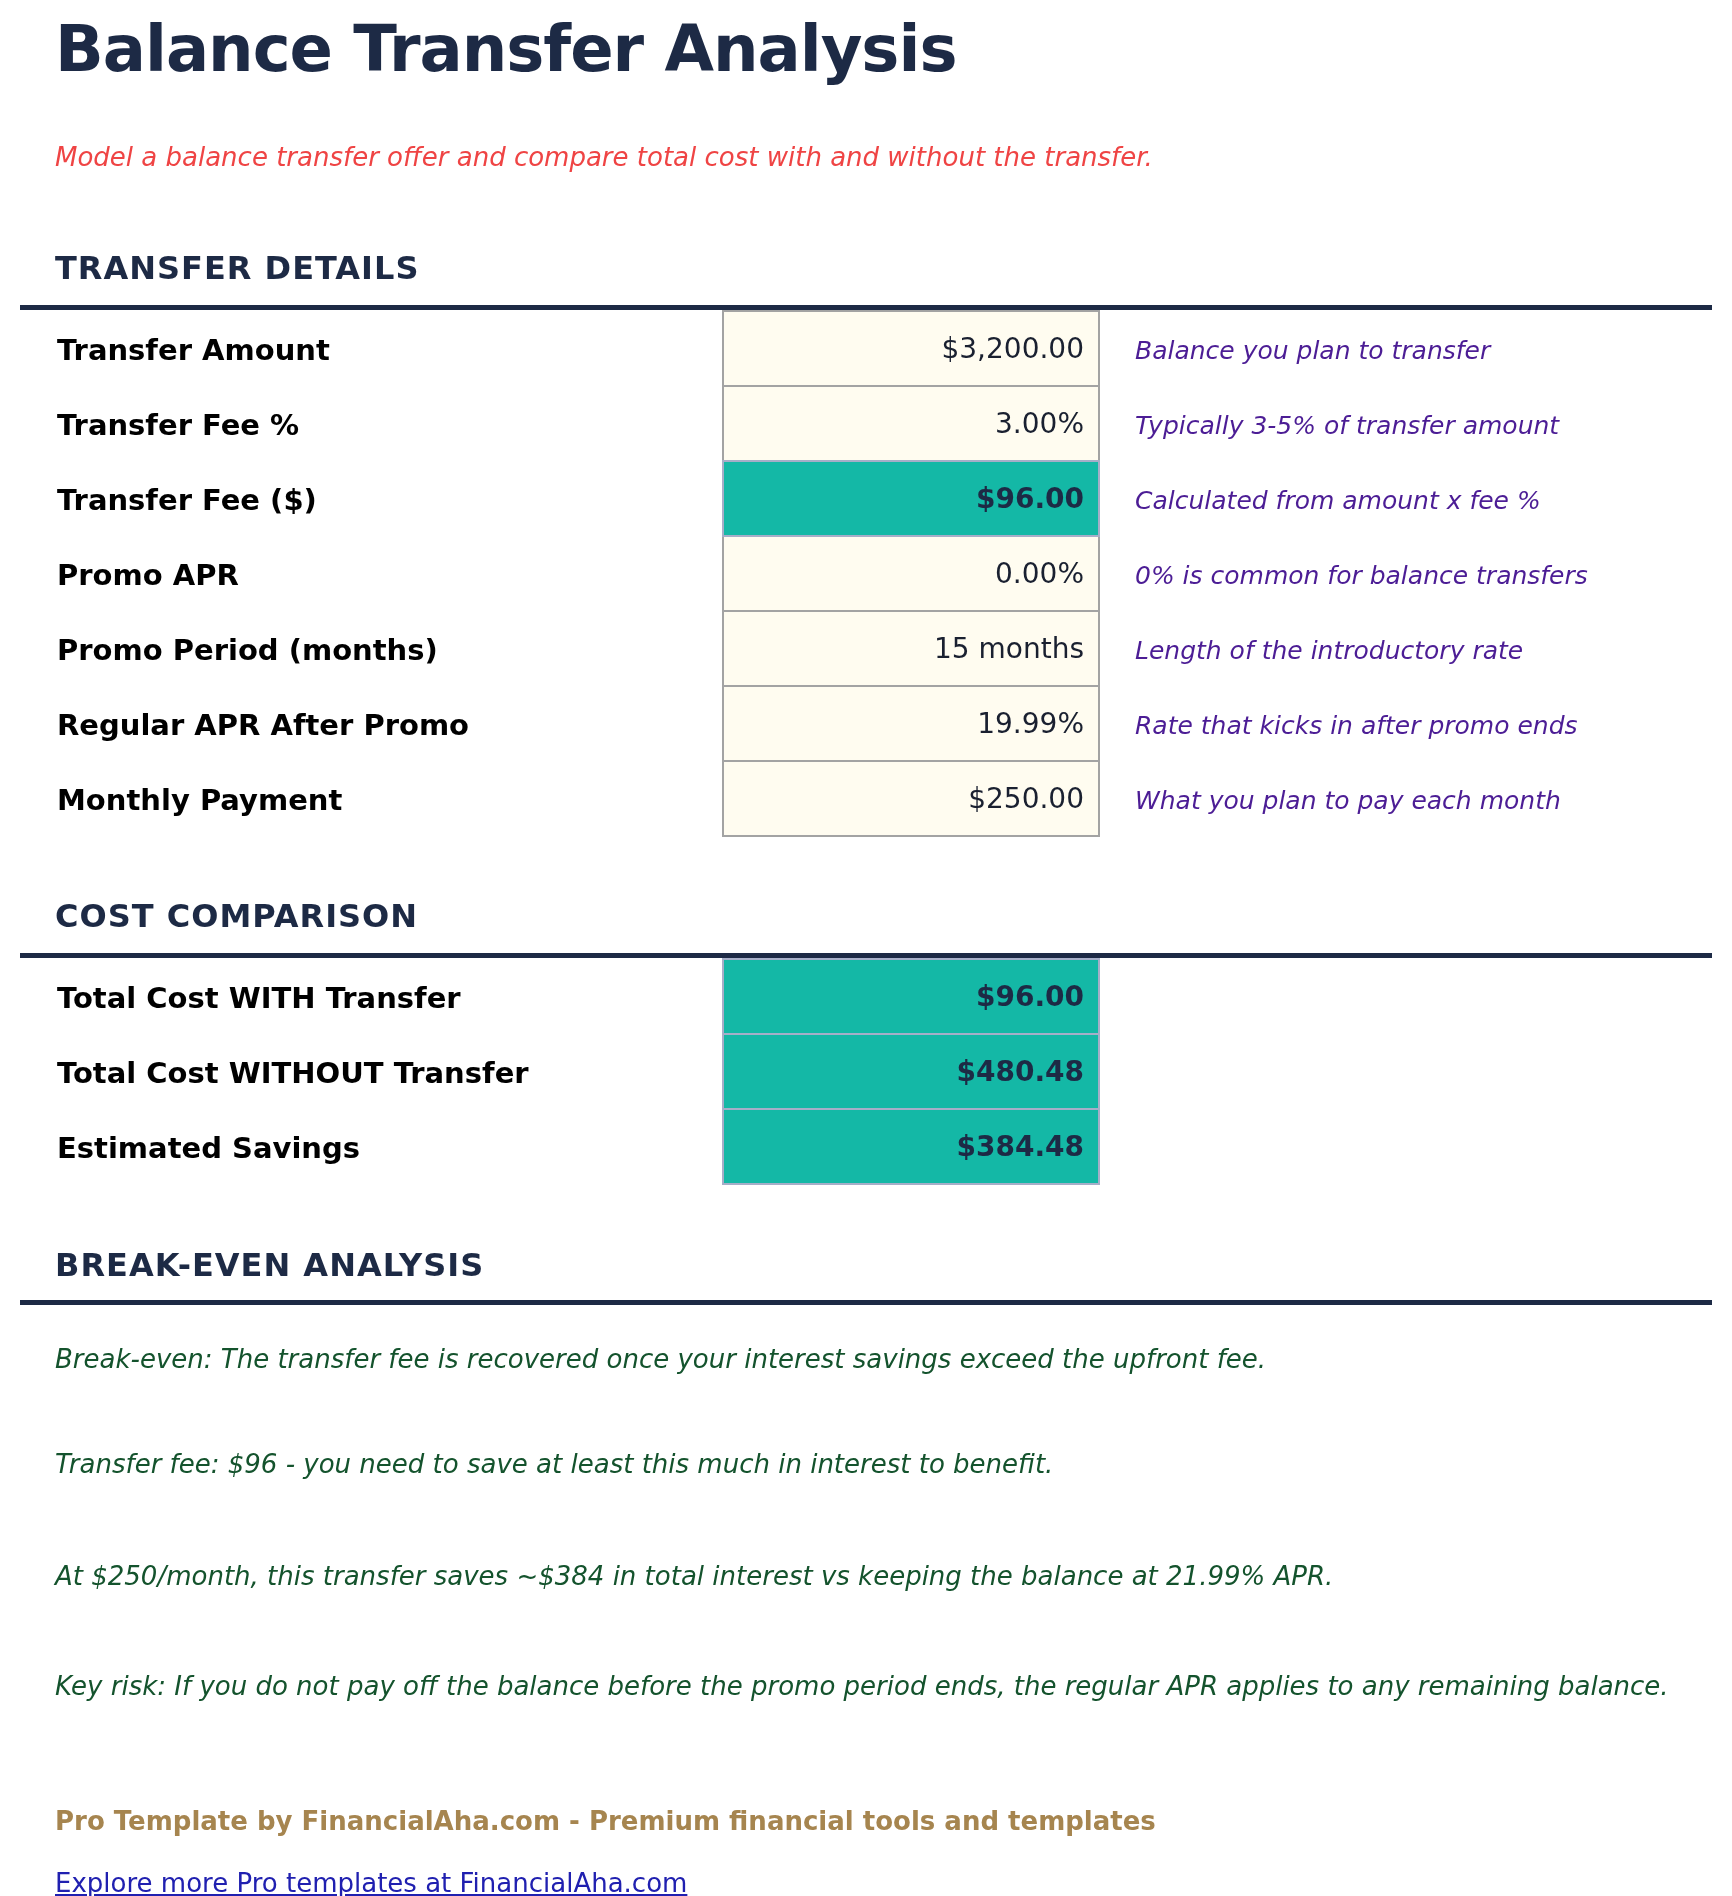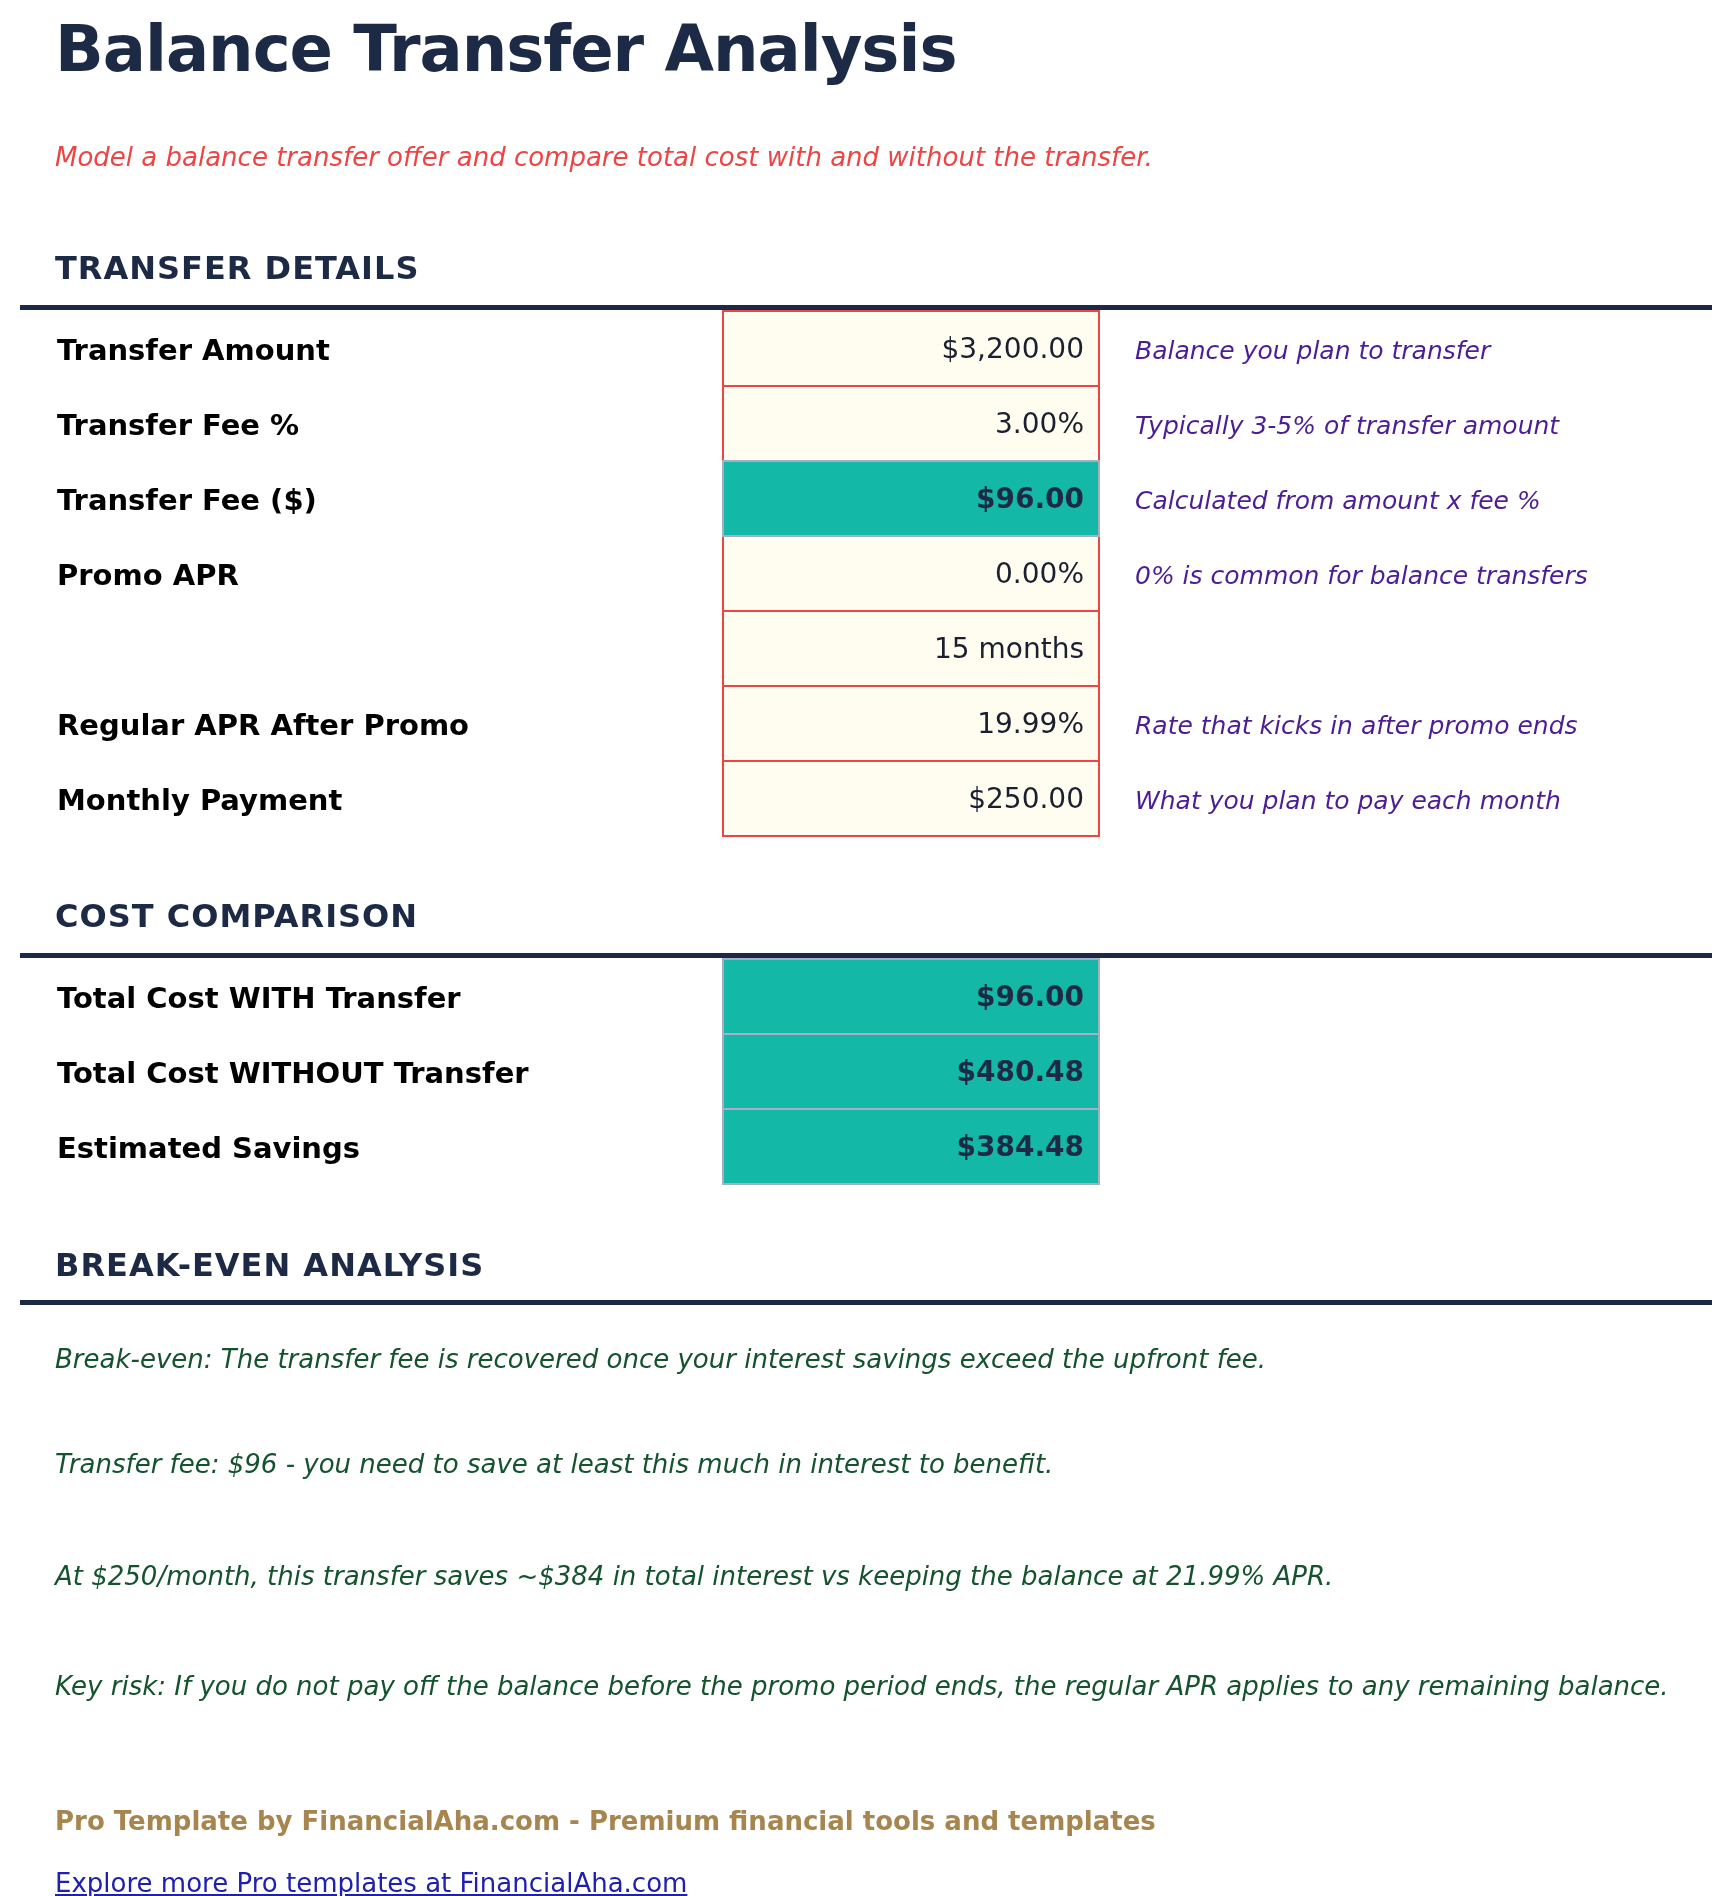--- a/index.html
+++ b/index.html
@@ -26,21 +26,21 @@
   .rlabel {
     position:absolute; left:2px; top:50%; transform:translateY(-50%);
     font-size:29px; font-weight:bold; color:#000000; white-space:nowrap;
   }
   .rnote {
     position:absolute; left:1080px; top:50%; transform:translateY(-50%);
     font-size:25px; font-style:italic; color:#4c1d95; white-space:nowrap;
   }
   .vcell {
     position:absolute; left:722px; width:378px; height:77px; box-sizing:border-box;
-    background:#fffcf0; border:2px solid #ef4444;
+    background:#fffcf0; border:2px solid #a3a3a3;
     display:flex; align-items:center; justify-content:flex-end;
     padding-right:14px; font-size:28px; color:#1a2030; white-space:nowrap;
   }
   .vcell.calc, .vcell.result {
     background:#14b8a6; border-color:#a6aec8;
     font-weight:bold; color:#1d2a45; z-index:2;
   }
   .para {
     position:absolute; left:55px; right:20px;
     font-size:26px; font-style:italic; color:#14532d; white-space:nowrap;
@@ -73,20 +73,24 @@
     <div class="rlabel">Transfer Fee %</div>
     <div class="rnote">Typically 3-5% of transfer amount</div>
   </div>
   <div class="trow" style="top:462px">
     <div class="rlabel">Transfer Fee ($)</div>
     <div class="rnote">Calculated from amount x fee %</div>
   </div>
   <div class="trow" style="top:537px">
     <div class="rlabel">Promo APR</div>
     <div class="rnote">0% is common for balance transfers</div>
+  </div>
+  <div class="trow" style="top:612px">
+    <div class="rlabel">Promo Period (months)</div>
+    <div class="rnote">Length of the introductory rate</div>
   </div>
   <div class="trow" style="top:687px">
     <div class="rlabel">Regular APR After Promo</div>
     <div class="rnote">Rate that kicks in after promo ends</div>
   </div>
   <div class="trow" style="top:762px">
     <div class="rlabel">Monthly Payment</div>
     <div class="rnote">What you plan to pay each month</div>
   </div>
 

